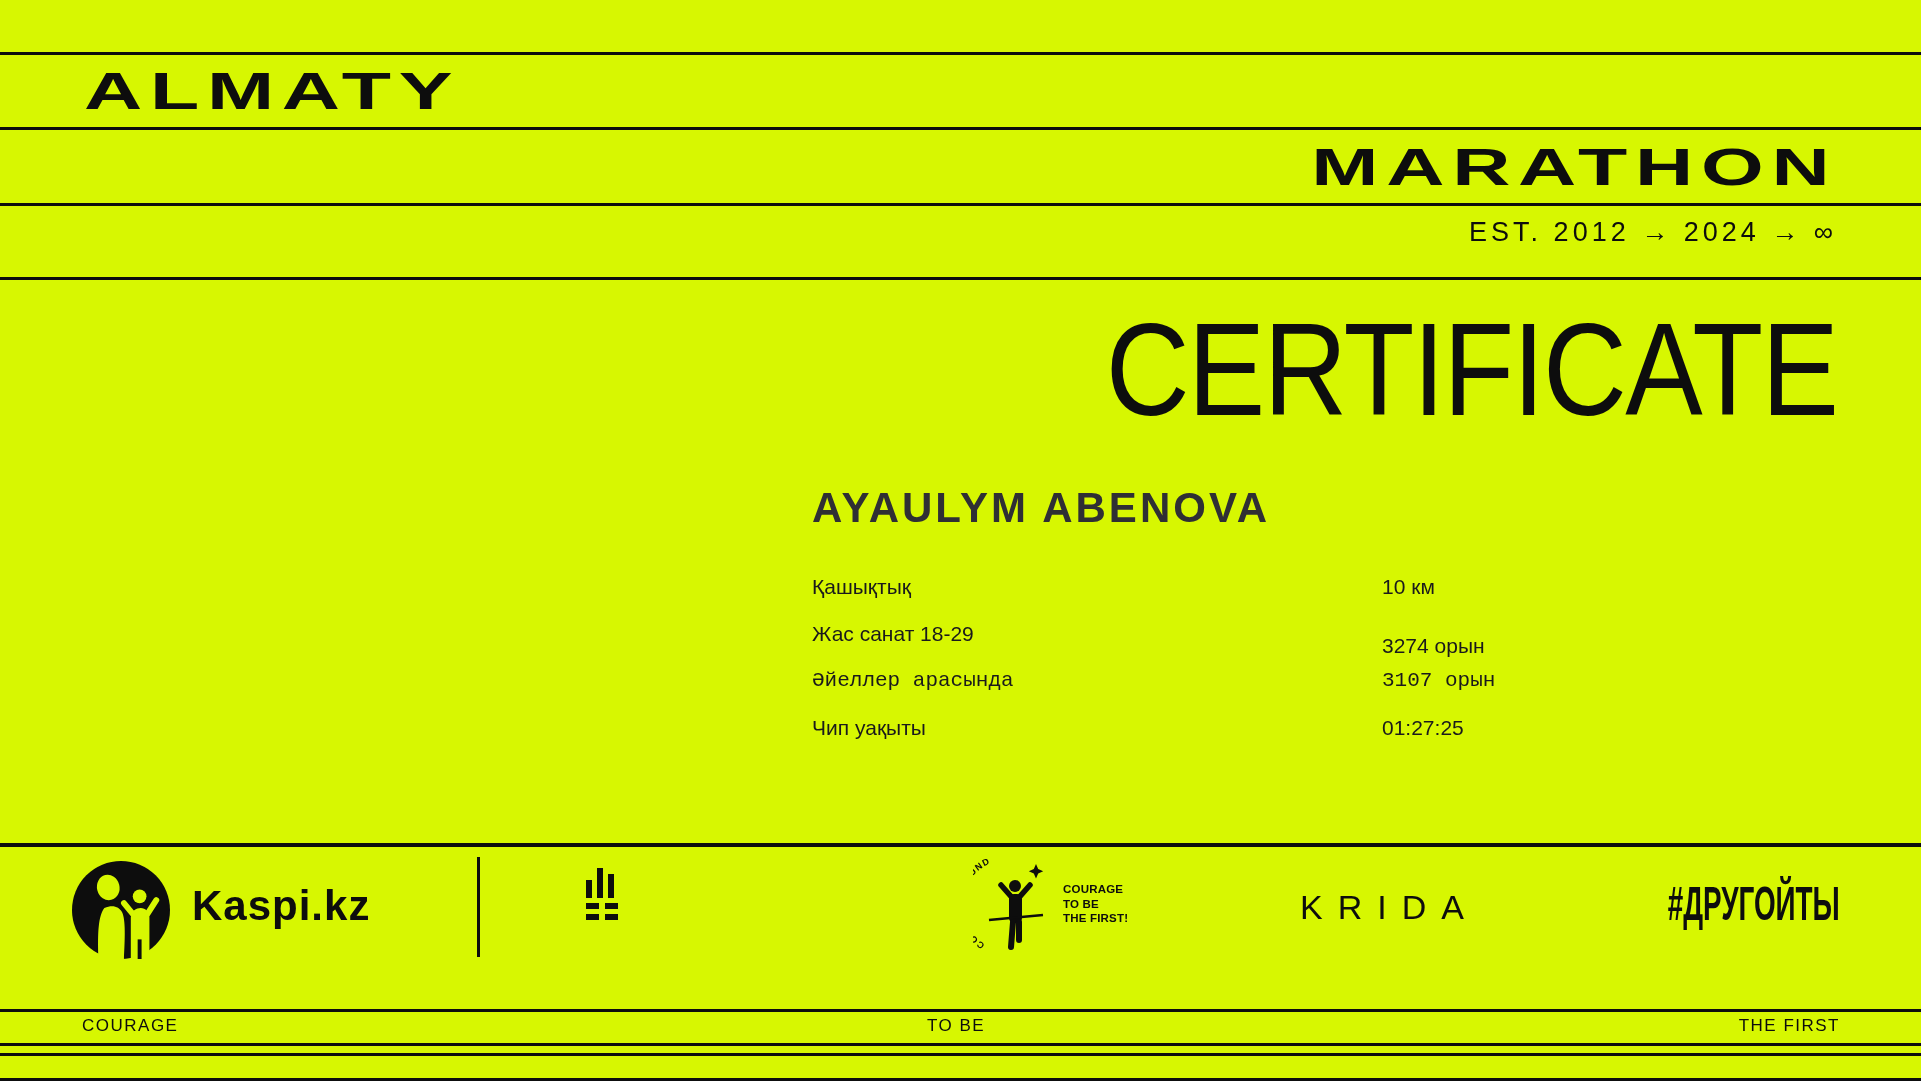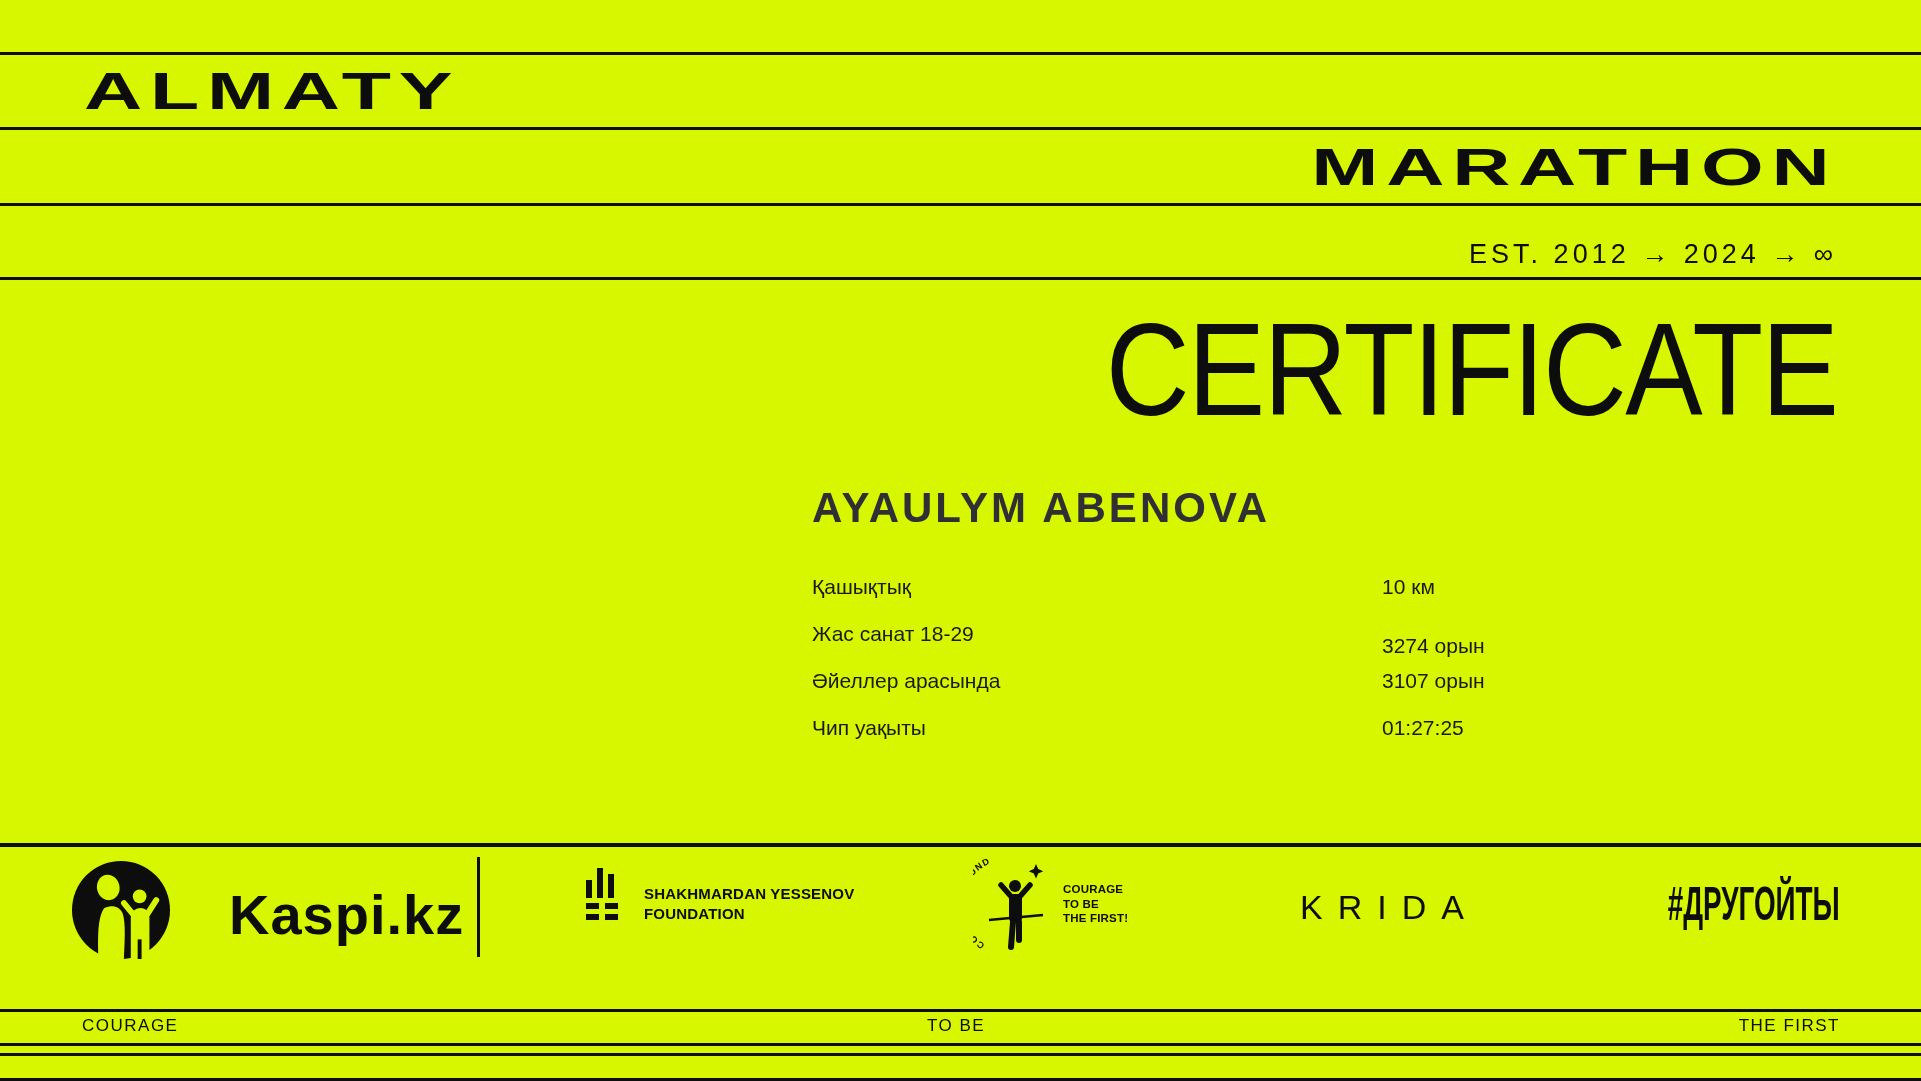--- a/index.html
+++ b/index.html
@@ -6,49 +6,49 @@
   .stage {
     position:relative; width:1921px; height:1081px; overflow:hidden;
     background:#D7F701; color:#0D0D0D;
     font-family:"Liberation Sans","DejaVu Sans",sans-serif;
   }
   .hline { position:absolute; left:0; width:100%; height:3px; background:#0D0D0D; }
 
   .brand-row { position:absolute; display:flex; align-items:center; white-space:nowrap; }
   .row-city  { top:55px;  height:72px; left:84px; }
   .row-event { top:130px; height:73px; right:84px; justify-content:flex-end; }
-  .row-est   { top:214px; height:81px; right:84px; justify-content:flex-start; }
+  .row-est   { top:192px; height:81px; right:84px; justify-content:flex-start; }
 
   .city-text, .event-text {
     font-size:52px; font-weight:700; letter-spacing:5px;
   }
   .city-text  { transform:scaleX(1.55); transform-origin:left center; }
   .event-text { transform:scaleX(1.55); transform-origin:right center; }
   .est-text   { font-size:27px; font-weight:500; letter-spacing:4px; }
 
   .cert-title {
     position:absolute; right:84px; top:294px; white-space:nowrap;
     font-size:132px; font-weight:500; letter-spacing:-2px;
     transform:scaleX(0.88); transform-origin:right center;
   }
   .recipient {
     position:absolute; left:812px; top:484px; white-space:nowrap;
     font-size:42px; font-weight:700; letter-spacing:3px; color:#2F2F34;
   }
 
   .details { position:absolute; left:812px; top:572px; width:1030px; color:#1A1A1C; }
   .detail-row { display:flex; margin-bottom:17px; font-size:21px; line-height:30px; }
-  .detail-row.gap-above { margin-top:14px; }
+  .detail-row.gap-above { margin-top:14px;font-family:Liberation Mono, monospace; }
   .detail-label { width:570px; }
   .detail-value { white-space:nowrap;text-align:center; }
   .detail-value.nudge-down { position:relative; top:12px; }
 
   
   .kaspi-logo { position:absolute; left:72px; top:861px; width:98px; height:98px; }
-  .kaspi-word { position:absolute; left:192px; top:882px; font-size:56px; font-weight:700; letter-spacing:1px;margin-left:37px; }
+  .kaspi-word { position:absolute; left:192px; top:882px; font-size:42px; font-weight:700; letter-spacing:1px; }
   .vdivider   { position:absolute; left:477px; top:857px; width:3px; height:100px; background:#0D0D0D; }
 
   .yessenov { position:absolute; left:586px; top:868px; display:flex; gap:24px; }
   .yf-icon  { width:34px; }
   .yf-bars  { display:flex; align-items:flex-end; gap:5px; height:30px; }
   .yf-bar   { width:6px; background:#0D0D0D; }
   .yf-bar.b1{ height:18px; } .yf-bar.b2{ height:30px; } .yf-bar.b3{ height:24px; }
   .yf-row   { display:flex; gap:6px; margin-top:5px; }
   .yf-dash  { width:13px; height:6px; background:#0D0D0D; }
   .yf-text  { margin-top:16px; font-size:15px; font-weight:700; line-height:1.35;
@@ -138,24 +138,20 @@
       </div>
       <div class="yf-row">
           <div class="yf-dash"></div>
           <div class="yf-dash"></div>
         </div>
       <div class="yf-row">
           <div class="yf-dash"></div>
           <div class="yf-dash"></div>
         </div>
     </div>
-    <div class="yf-text">
-      <div>SHAKHMARDAN YESSENOV</div>
-      <div>FOUNDATION</div>
-    </div>
   </div>
 
   <div class="cfund">
     <svg viewBox="0 0 86 96" aria-hidden="true">
       <defs>
           <path id="cfArc" d="M12,88 A40,40 0 0 1 56,10" fill="none"></path>
         </defs>
       <text font-size="9" font-weight="600" letter-spacing="1.2" fill="#0D0D0D" font-family="Liberation Sans, DejaVu Sans, sans-serif">
         <textPath href="#cfArc">CORPORATE FUND</textPath>
       </text>

